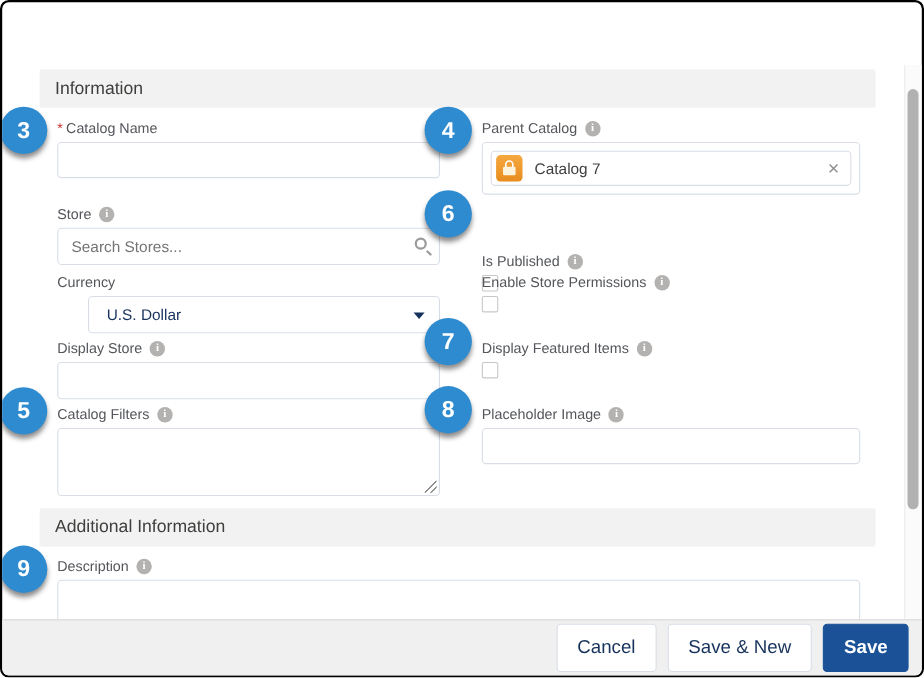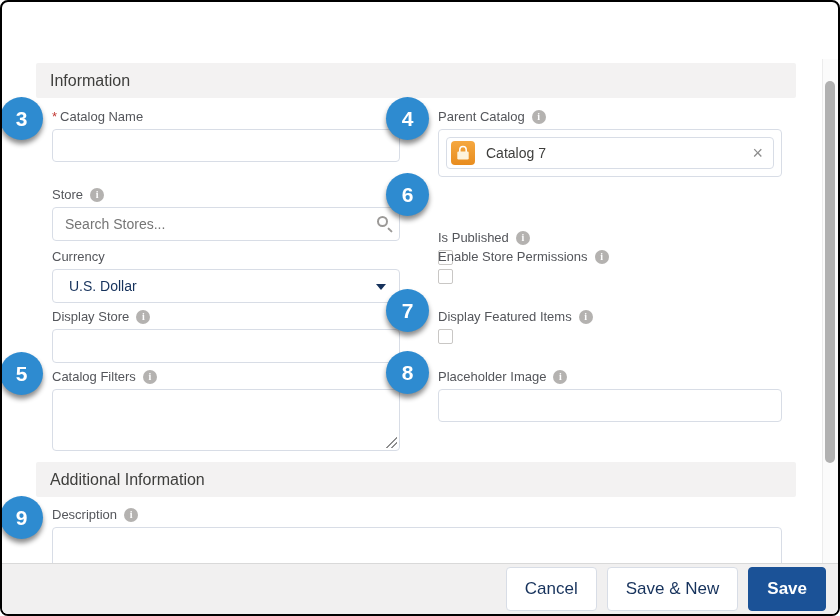--- a/index.html
+++ b/index.html
@@ -53,21 +53,21 @@
     border:2px solid #9c9a98; border-radius:50%;
   }
   .search-icon::after {
     content:""; position:absolute; width:2px; height:6px; background:#9c9a98;
     left:10px; top:9px; transform:rotate(-45deg); border-radius:1px;
   }
   .select-box {
     position:relative; margin-top:4px; height:34px;
     border:1px solid #d8dde6; border-radius:4px; background:#fff;
     display:flex; align-items:center; padding:0 16px;
-    font-size:14px; color:#16325c; cursor:pointer;
+    font-size:14px; color:#16325c; cursor:pointer;margin-left:28px;
   }
   .dropdown-arrow {
     position:absolute; right:13px; top:14px;
     width:0; height:0; border-left:5px solid transparent;
     border-right:5px solid transparent; border-top:6px solid #16325c;
   }
   .textarea-wrap { position:relative; margin-top:4px; }
   .text-area {
     width:100%; border:1px solid #d8dde6; border-radius:4px; background:#fff;
     padding:6px 12px; font-size:14px; color:#16325c; resize:none; outline:none;

